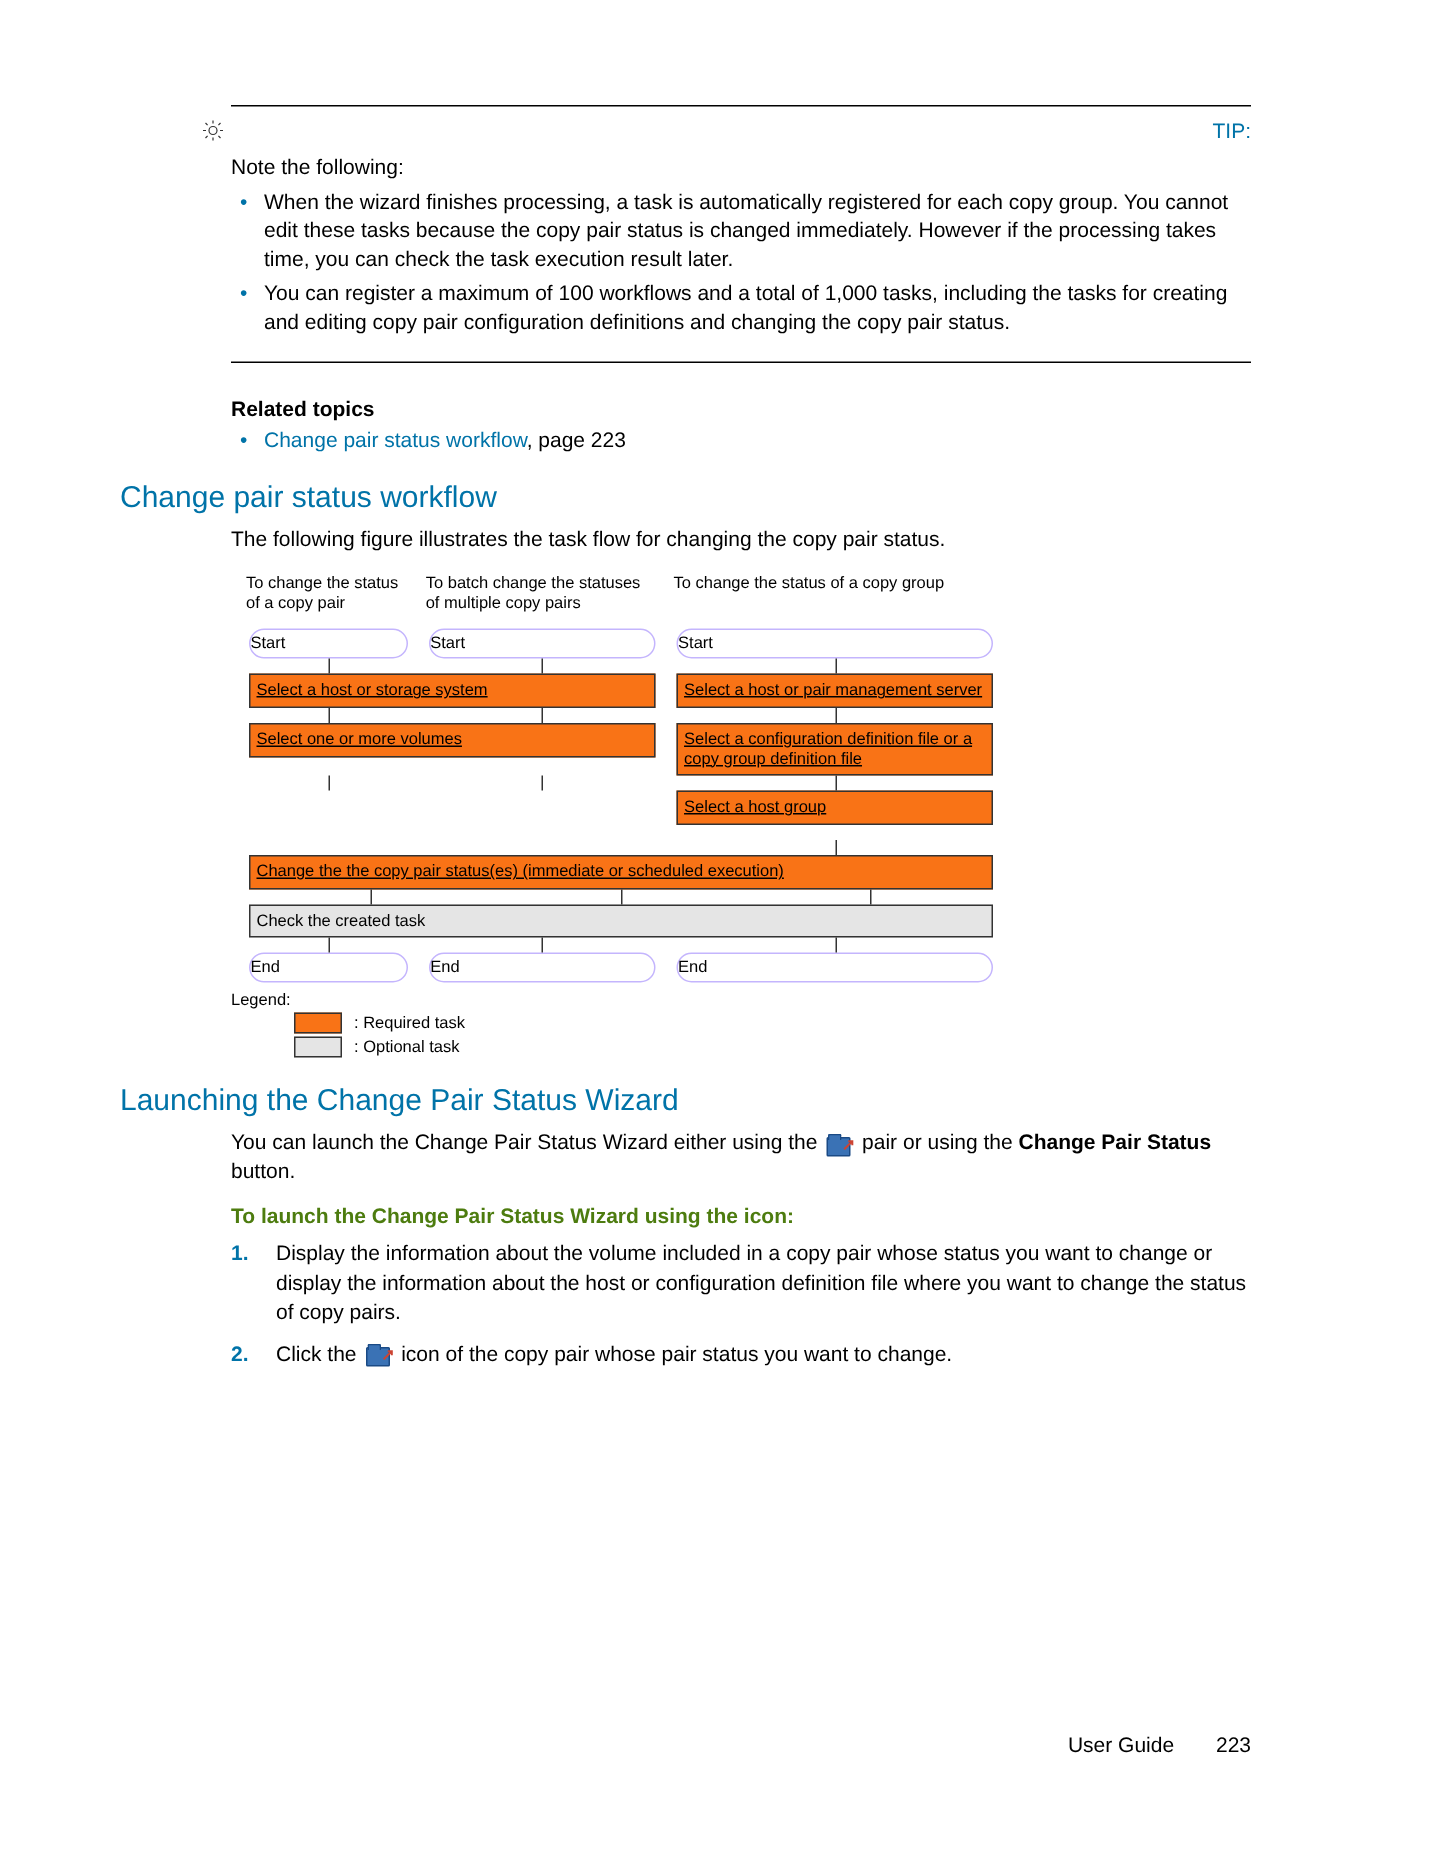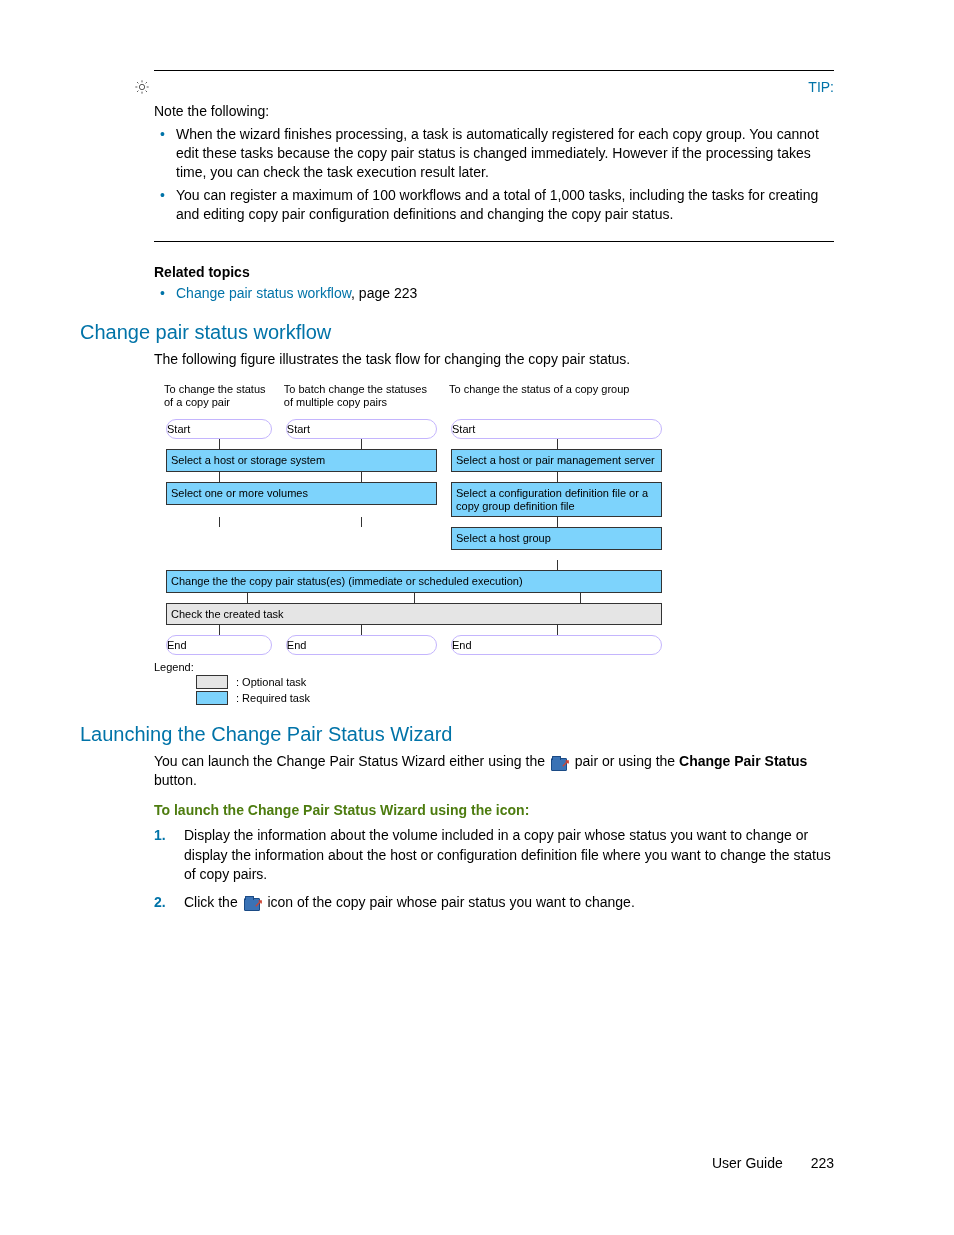--- a/index.html
+++ b/index.html
@@ -29,21 +29,21 @@
   .inline-icon .arrow svg{width:100%;height:100%;}
   .footer{position:absolute;bottom:64px;right:120px;font-size:14px;}
   .footer .num{margin-left:24px;}
   
   .flow{margin:14px 0 10px 0;width:520px;}
   .flow table{border-collapse:separate;border-spacing:10px 0;width:100%;}
   .flow td{text-align:left;vertical-align:top;font-size:11px;padding:0;}
   .fhead{font-size:11px;line-height:1.2;height:30px;vertical-align:bottom;}
   .terminal{border:1px solid #c4b5fd;border-radius:14px;padding:3px 0;font-size:11px;margin:0 2px;}
   .box{border:1px solid #333;padding:4px 4px;font-size:11px;line-height:1.15;margin:0 2px;}
-  .req{background:#7dd3fc;}
+  .req{background:#f97316;text-decoration:underline;}
   .opt{background:#e5e5e5;}
   .conn{height:10px;position:relative;}
   .conn::before{content:"";position:absolute;left:50%;top:0;width:1px;height:100%;background:#333;}
   .conn3{height:10px;position:relative;}
   .conn3::before{content:"";position:absolute;left:16.6%;width:1px;height:100%;background:#333;top:0;}
   .conn3::after{content:"";position:absolute;left:50%;width:1px;height:100%;background:#333;top:0;}
   .conn3 .r{position:absolute;left:83.2%;width:1px;height:100%;background:#333;top:0;}
   .spacer-col{height:33px;}
   .legend{font-size:11px;margin-top:6px;}
   .legend .row{display:flex;align-items:center;gap:8px;margin:2px 0 2px 42px;}
@@ -215,26 +215,26 @@
               </td>
           <td>
                 <div class="terminal">End</div>
               </td>
         </tr>
       </tbody>
         </table>
       <div class="legend">
         <div>Legend:</div>
         <div class="row">
+            <span class="sw req"></span>
+            <span>: Required task</span>
+          </div>
+        <div class="row">
             <span class="sw opt"></span>
             <span>: Optional task</span>
-          </div>
-        <div class="row">
-            <span class="sw req"></span>
-            <span>: Required task</span>
           </div>
       </div>
     </div>
 
     <div class="h2">Launching the Change Pair Status Wizard</div>
     <div class="para">
       <span>You can launch the Change Pair Status Wizard either using the </span><span class="inline-icon"><span class="folder"></span><span class="arrow"><svg viewBox="0 0 10 10">
               <path d="M2 8 L8 2 M5 2 H8 V5" stroke="#c43" stroke-width="1.5" fill="none"></path>
             </svg></span></span><span> pair or using the </span><span class="bold">Change Pair Status</span><span> button.</span>
     </div>

